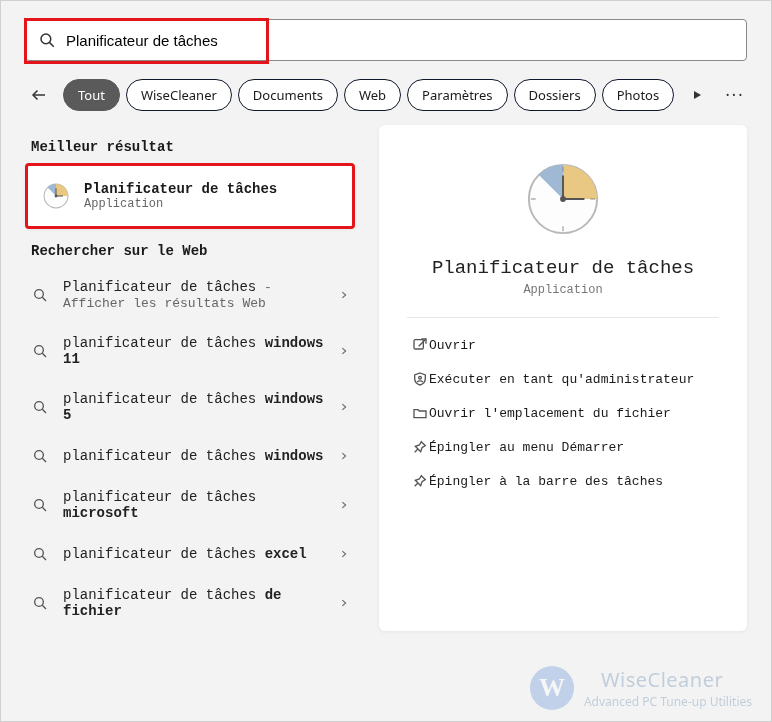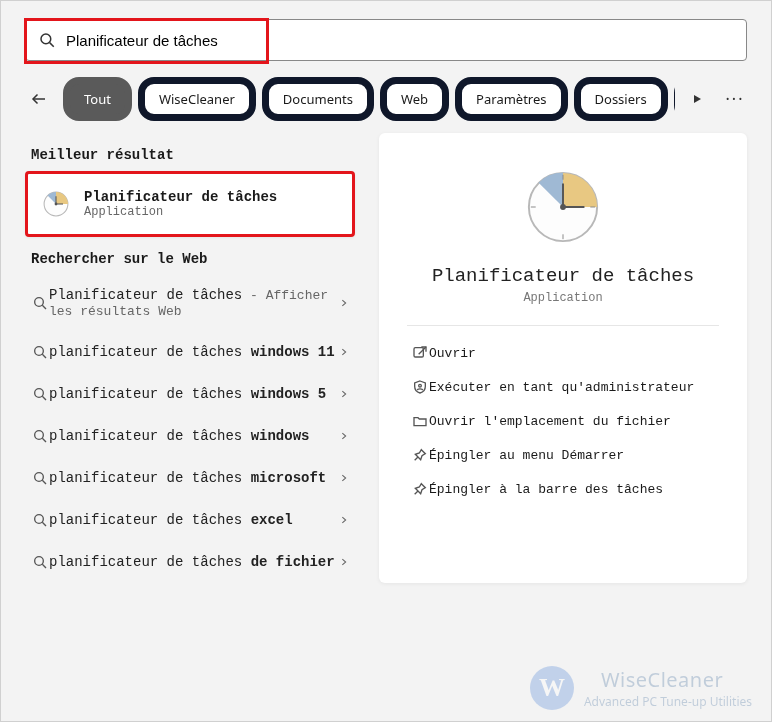--- a/index.html
+++ b/index.html
@@ -47,21 +47,21 @@
   }
   .back-btn {
     width: 36px; height: 36px;
     display: flex; align-items: center; justify-content: center;
     cursor: pointer;
     border-radius: 4px;
   }
   .pill {
     padding: 6px 14px;
     border-radius: 16px;
-    border: 7px solid #0f172a;
+    border: 1px solid #0f172a;
     background: #fff;
     font-size: 13px;
     cursor: pointer;
     white-space: nowrap;
   }
   .pill.active {
     background: #5a5a5a;
     color: #fff;
     border-color: #5a5a5a;
   }
@@ -106,21 +106,21 @@
   }
   .best-result .sub {
     font-size: 12px;
     color: #666;
   }
   .web-list { margin-top: 2px; }
   .web-item {
     display: flex;
     align-items: center;
     padding: 12px 6px;
-    gap: 0;
+    gap: 14px;
     cursor: pointer;
   }
   .web-item .textwrap { flex: 1; }
   .web-item .query {
     font-size: 14px;
     color: #222;
   }
   .web-item .query .suffix { font-weight: 600; }
   .web-item .sub {
     font-size: 13px;

